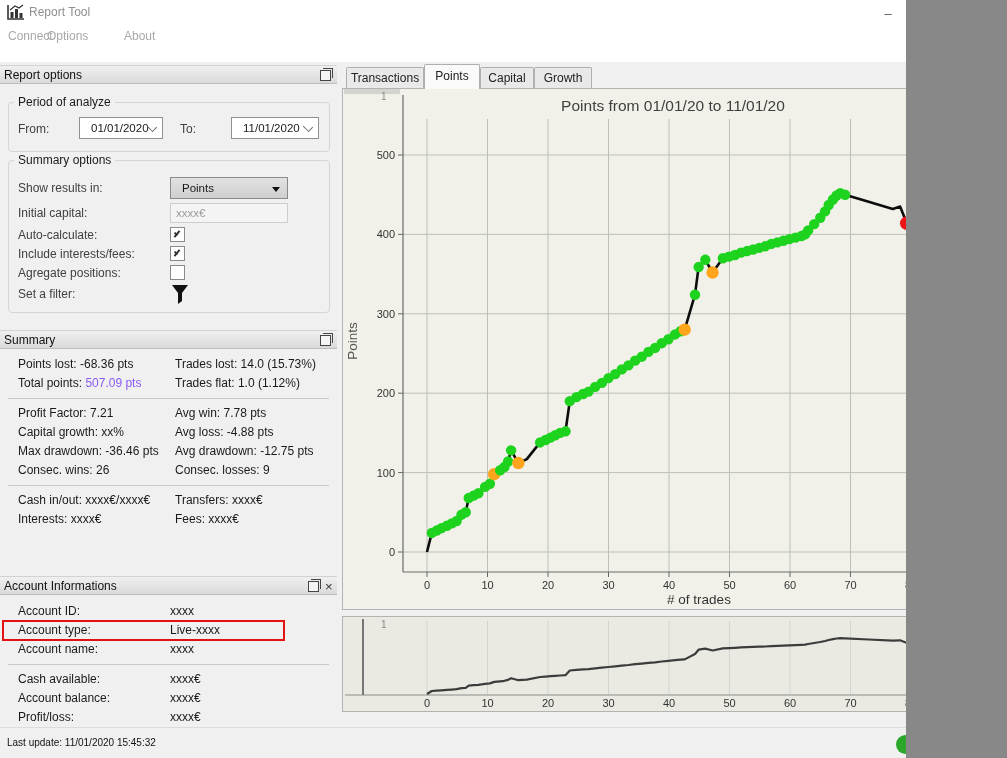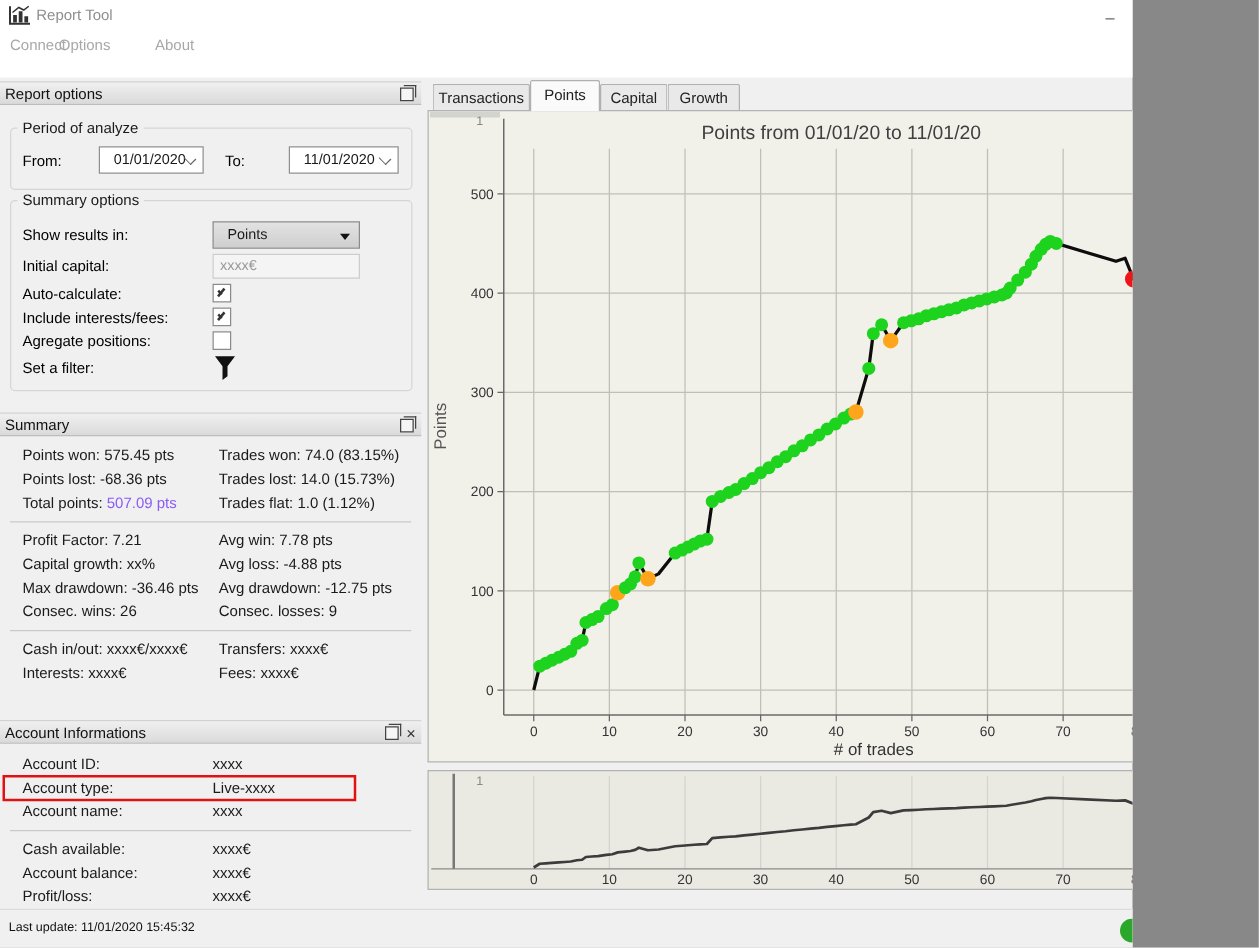--- a/index.html
+++ b/index.html
@@ -22,21 +22,21 @@
   .dock-header{left:0;width:337px;height:19px;background:linear-gradient(#f0f0f0,#dadada);
      border-top:1px solid #d2d2d2;border-bottom:1px solid #bdbdbd;line-height:18px;
      padding-left:4px;box-sizing:border-box;font-size:12px;color:#111;}
   .float-glyph{position:absolute;top:4px;width:9px;height:9px;border:1px solid #444;background:#f5f5f5;}
   .float-glyph:before{content:"";position:absolute;left:2px;top:-3px;width:9px;height:9px;
      border:1px solid #444;border-left:none;border-bottom:none;}
   .close-glyph{position:absolute;top:1px;color:#333;font-size:13px;}
   
   .groupbox{border:1px solid #d5d5d5;border-radius:4px;}
   .legend{position:absolute;background:#f0f0f0;padding:0 4px;font-size:12px;color:#1a1a1a;}
-  .lbl{position:absolute;font-size:12px;color:#000000;white-space:nowrap;}
+  .lbl{position:absolute;font-size:12px;color:#404040;white-space:nowrap;}
   .combo{position:absolute;background:#fff;border:1px solid #8f8f8f;box-sizing:border-box;
      font-size:11.5px;display:flex;align-items:center;padding-left:11px;}
   .combo .chev{position:absolute;right:6px;top:7px;width:7px;height:7px;border-right:1.6px solid #666;
      border-bottom:1.6px solid #666;transform:rotate(45deg) scale(1,.8);margin-top:-2px;}
   .combo-gray{background:linear-gradient(#e2e2e2,#cfcfcf);border:1px solid #8a8a8a;}
   .combo-gray .tri{position:absolute;right:7px;top:9px;width:0;height:0;
      border-left:4.5px solid transparent;border-right:4.5px solid transparent;border-top:5.5px solid #111;}
   .input-disabled{position:absolute;background:#f4f4f4;border:1px solid #cdcdcd;box-sizing:border-box;
      color:#9a9a9a;font-size:11.5px;display:flex;align-items:center;padding-left:5px;}
   .checkbox{position:absolute;width:15px;height:15px;background:#fff;border:1px solid #8a8a8a;
@@ -154,24 +154,20 @@
   <div class="lbl" style="left:18px;top:287px">Set a filter:</div>
   <svg class="abs" style="left:171px;top:284px;width:18px;height:21px" viewBox="0 0 18 21">
     <path d="M1 1 H17 L11 9 V17 L7 20 V9 Z" fill="#111"></path>
   </svg>
 
   <div class="abs dock-header" style="top:330px">
     <span>Summary</span>
     <span class="float-glyph" style="left:320px"></span>
   </div>
   <div class="abs" id="summary-rows" style="left:0;top:355px;width:337px">
-      <div class="txt-row">
-        <span class="c1">Points won: 575.45 pts</span>
-        <span class="c2">Trades won: 74.0 (83.15%)</span>
-      </div>
       <div class="txt-row">
         <span class="c1">Points lost: -68.36 pts</span>
         <span class="c2">Trades lost: 14.0 (15.73%)</span>
       </div>
       <div class="txt-row">
         <span class="c1">Total points: <span class="accent">507.09 pts</span></span>
         <span class="c2">Trades flat: 1.0 (1.12%)</span>
       </div>
       <div class="hdivider"></div>
       <div class="txt-row">

